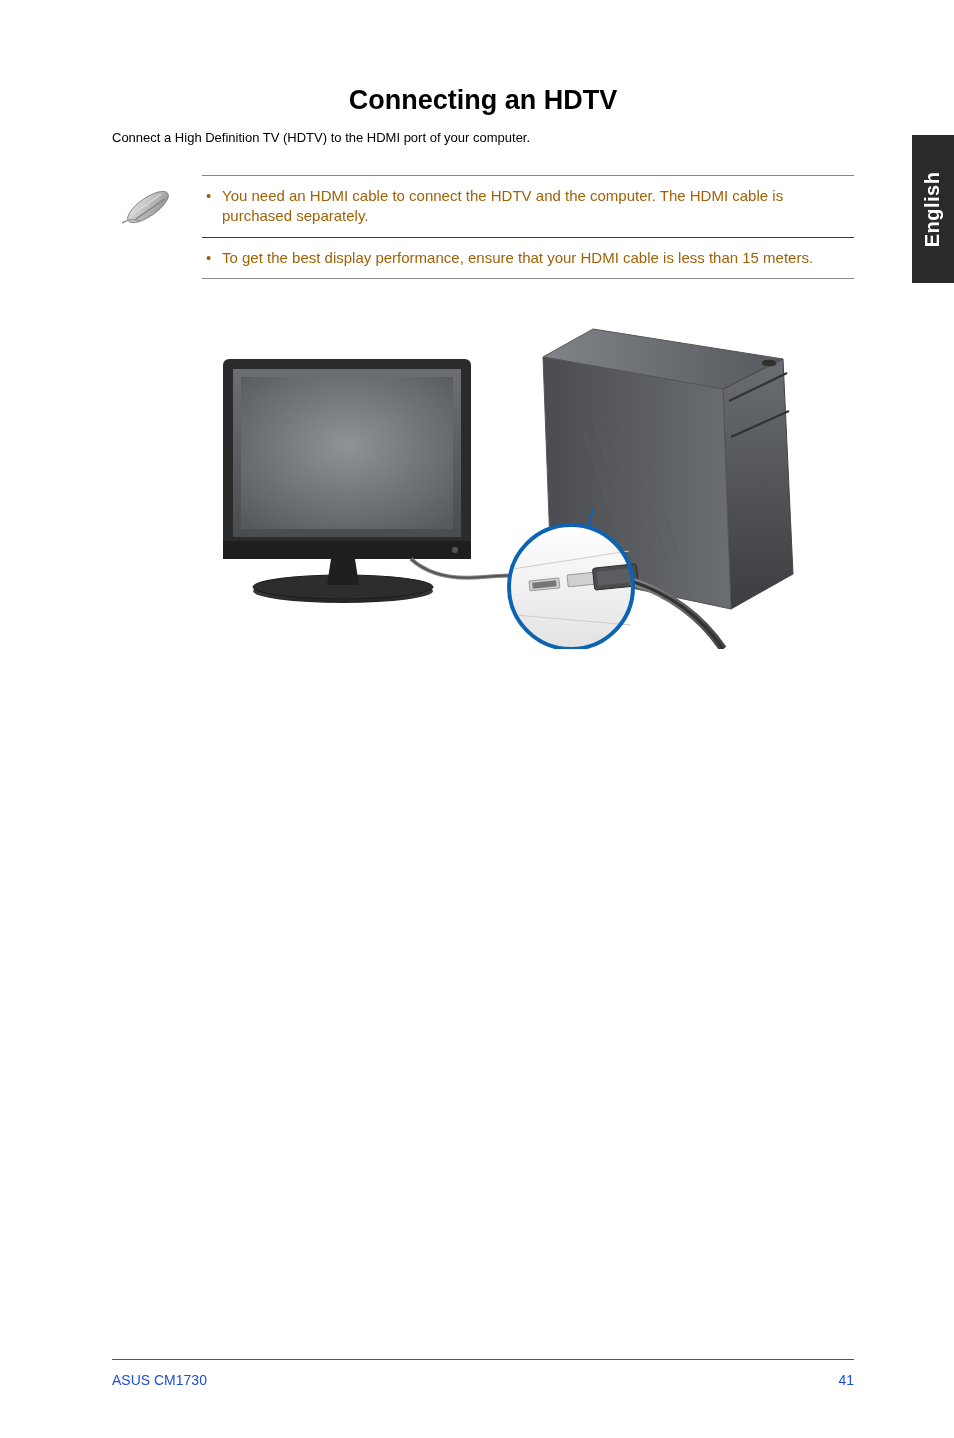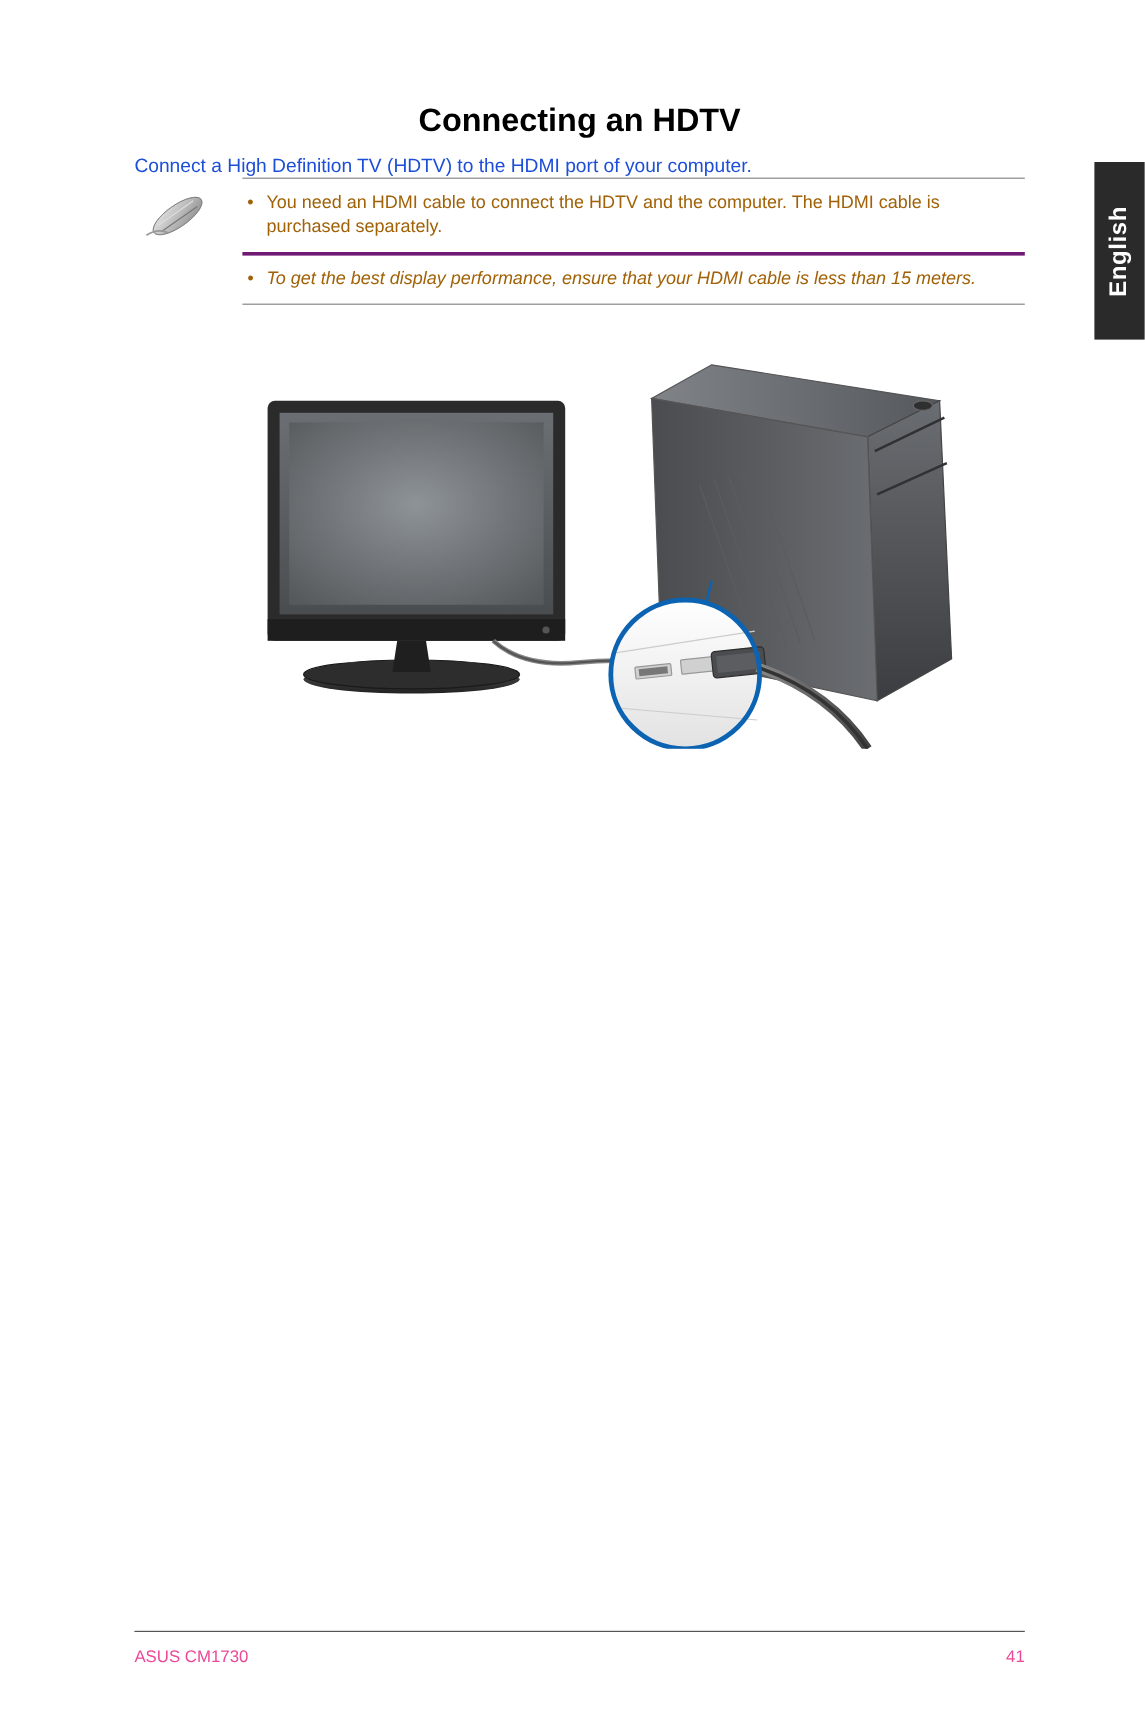--- a/index.html
+++ b/index.html
@@ -37,22 +37,23 @@
     letter-spacing: 0.5px;
     white-space: nowrap;
   }
   h1.section-title {
     font-size: 27px;
     font-weight: bold;
     margin-bottom: 14px;
     text-align: center;
   }
   .intro {
-    font-size: 16px;
-    color: #1d4ed8;
+    font-size: 13px;
+    margin-bottom: 30px;
+    color: #000000;
   }
   .note-block {
     display: flex;
     gap: 24px;
     margin-left: 6px;
     margin-bottom: 20px;
   }
   .pen-icon {
     flex: 0 0 60px;
     margin-top: 2px;
@@ -66,42 +67,41 @@
     list-style: none;
   }
   .note-content li {
     font-size: 15px;
     line-height: 1.35;
     padding: 10px 4px 10px 20px;
     position: relative;
     color: #a16207;
   }
   .note-content li + li {
-    border-top: 3px solid #701a75;
-    font-style: italic;
+    border-top: 1px solid #701a75;
   }
   .note-content li::before {
     content: "•";
     position: absolute;
     left: 4px;
     top: 10px;
   }
   .diagram {
     margin-top: 20px;
     display: flex;
     justify-content: center;
   }
   .footer {
     margin-top: auto;
     border-top: 1px solid #555;
     padding-top: 12px;
     display: flex;
     justify-content: space-between;
     font-size: 14px;
-    color: #ec4899;
+    color: #1d4ed8;
   }
 </style>
 </head>
 <body>
 
 <div class="page">
 
   <div class="side-tab">
     <span>English</span>
   </div>

